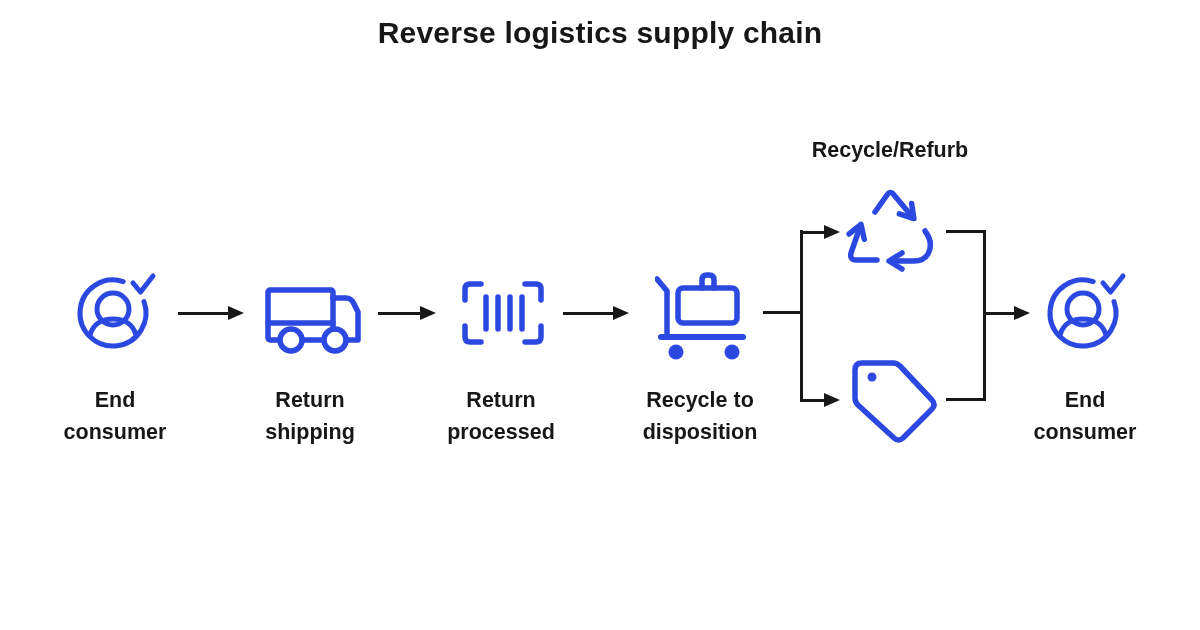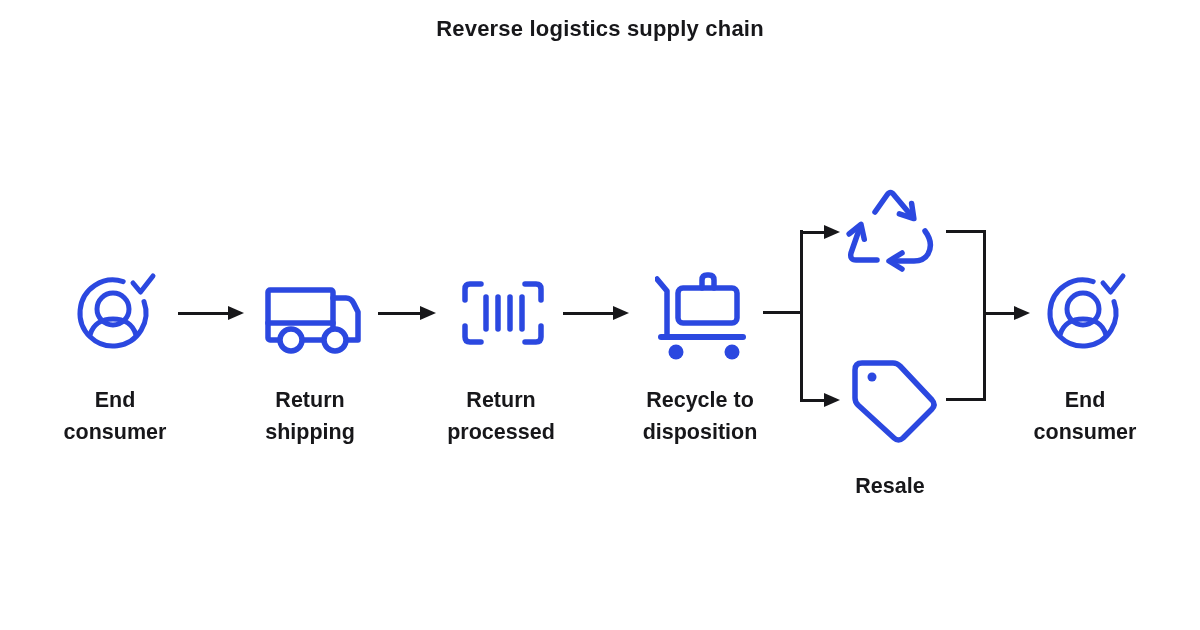--- a/index.html
+++ b/index.html
@@ -3,21 +3,21 @@
 <meta charset="utf-8">
 <style>
   html,body { margin:0; padding:0; }
   body { font-family: "Liberation Sans", sans-serif; background:#f2f2f2; }
   .canvas {
     position:relative; width:1200px; height:630px; background:#ffffff;
     overflow:hidden; margin:0 auto;
   }
   .title {
     position:absolute; left:0; right:0; top:16px;
-    text-align:center; font-size:22px; font-weight:700; color:#17171a;
+    text-align:center; font-size:30px; font-weight:700; color:#17171a;
     letter-spacing:0.2px;
   }
   .node-label {
     position:absolute; text-align:center; white-space:pre-line;
     font-size:21.5px; line-height:32px; font-weight:600; color:#17171a;
   }
   .icon { position:absolute; }
   .icon svg { display:block; }
   
   .hline { position:absolute; height:3px; background:#17171a; }
@@ -96,40 +96,40 @@
     </svg>
   </div>
   <div class="node-label" style="left:590px; top:384px; width:220px;">Recycle to
 disposition</div>
 
   <div class="hline" style="left:763px; top:311px; width:39px;"></div>
   <div class="vline" style="left:800px; top:230px; height:172px;"></div>
   <div class="arrow" style="left:802px; top:225px; width:38px;"></div>
   <div class="arrow" style="left:802px; top:393px; width:38px;"></div>
 
+  <div class="node-label" style="left:770px; top:134px; width:240px;">Recycle/Refurb</div>
   <div class="icon" style="left:842px; top:183px;">
     <svg width="100" height="90" viewBox="0 0 100 90" fill="none" stroke="#2b48e0" stroke-width="5.5" stroke-linecap="round" stroke-linejoin="round">
       <defs>
         <marker id="rh" markerUnits="userSpaceOnUse" markerWidth="24" markerHeight="24" refX="11" refY="12" orient="auto">
           <path d="M4 4 L17 12 L4 20" fill="none" stroke="#2b48e0" stroke-width="5.5" stroke-linecap="round" stroke-linejoin="round"></path>
         </marker>
       </defs>
       <path d="M33 29 L45 12 Q48.5 7 52 12 L68 31" marker-end="url(#rh)"></path>
       <path d="M35 77 L14 77 Q7.5 77 9 70 L17 47" marker-end="url(#rh)"></path>
       <path d="M83 48 Q92 60 86 71 Q82 78 72 78 L53 78" marker-end="url(#rh)"></path>
     </svg>
   </div>
 
   <div class="icon" style="left:850px; top:358px;">
     <svg width="90" height="90" viewBox="0 0 90 90" fill="none" stroke="#2b48e0" stroke-width="5.5" stroke-linecap="round" stroke-linejoin="round">
       <path d="M12 5 H43 Q47 5 50 8 L82 42 Q86 46.5 82 51 L53 80 Q48.5 84 44 80 L8 47 Q5 44 5 40 V12 Q5 5 12 5 Z"></path>
       <circle cx="22" cy="19" r="4.5" fill="#2b48e0" stroke="none"></circle>
     </svg>
   </div>
-  <div class="node-label" style="left:790px; top:470px; width:200px;">Resale</div>
 
   <div class="hline" style="left:946px; top:230px; width:40px;"></div>
   <div class="hline" style="left:946px; top:398px; width:40px;"></div>
   <div class="vline" style="left:983px; top:230px; height:171px;"></div>
   <div class="arrow" style="left:986px; top:306px; width:44px;"></div>
 
   <div class="icon" style="left:1043px; top:271px;">
     <svg width="84" height="84" viewBox="0 0 84 84" fill="none" stroke="#2b48e0" stroke-width="5" stroke-linecap="round" stroke-linejoin="round">
       <path d="M71 30.7 A33 33 0 1 1 50.2 10.6"></path>
       <circle cx="40" cy="38" r="16"></circle>

